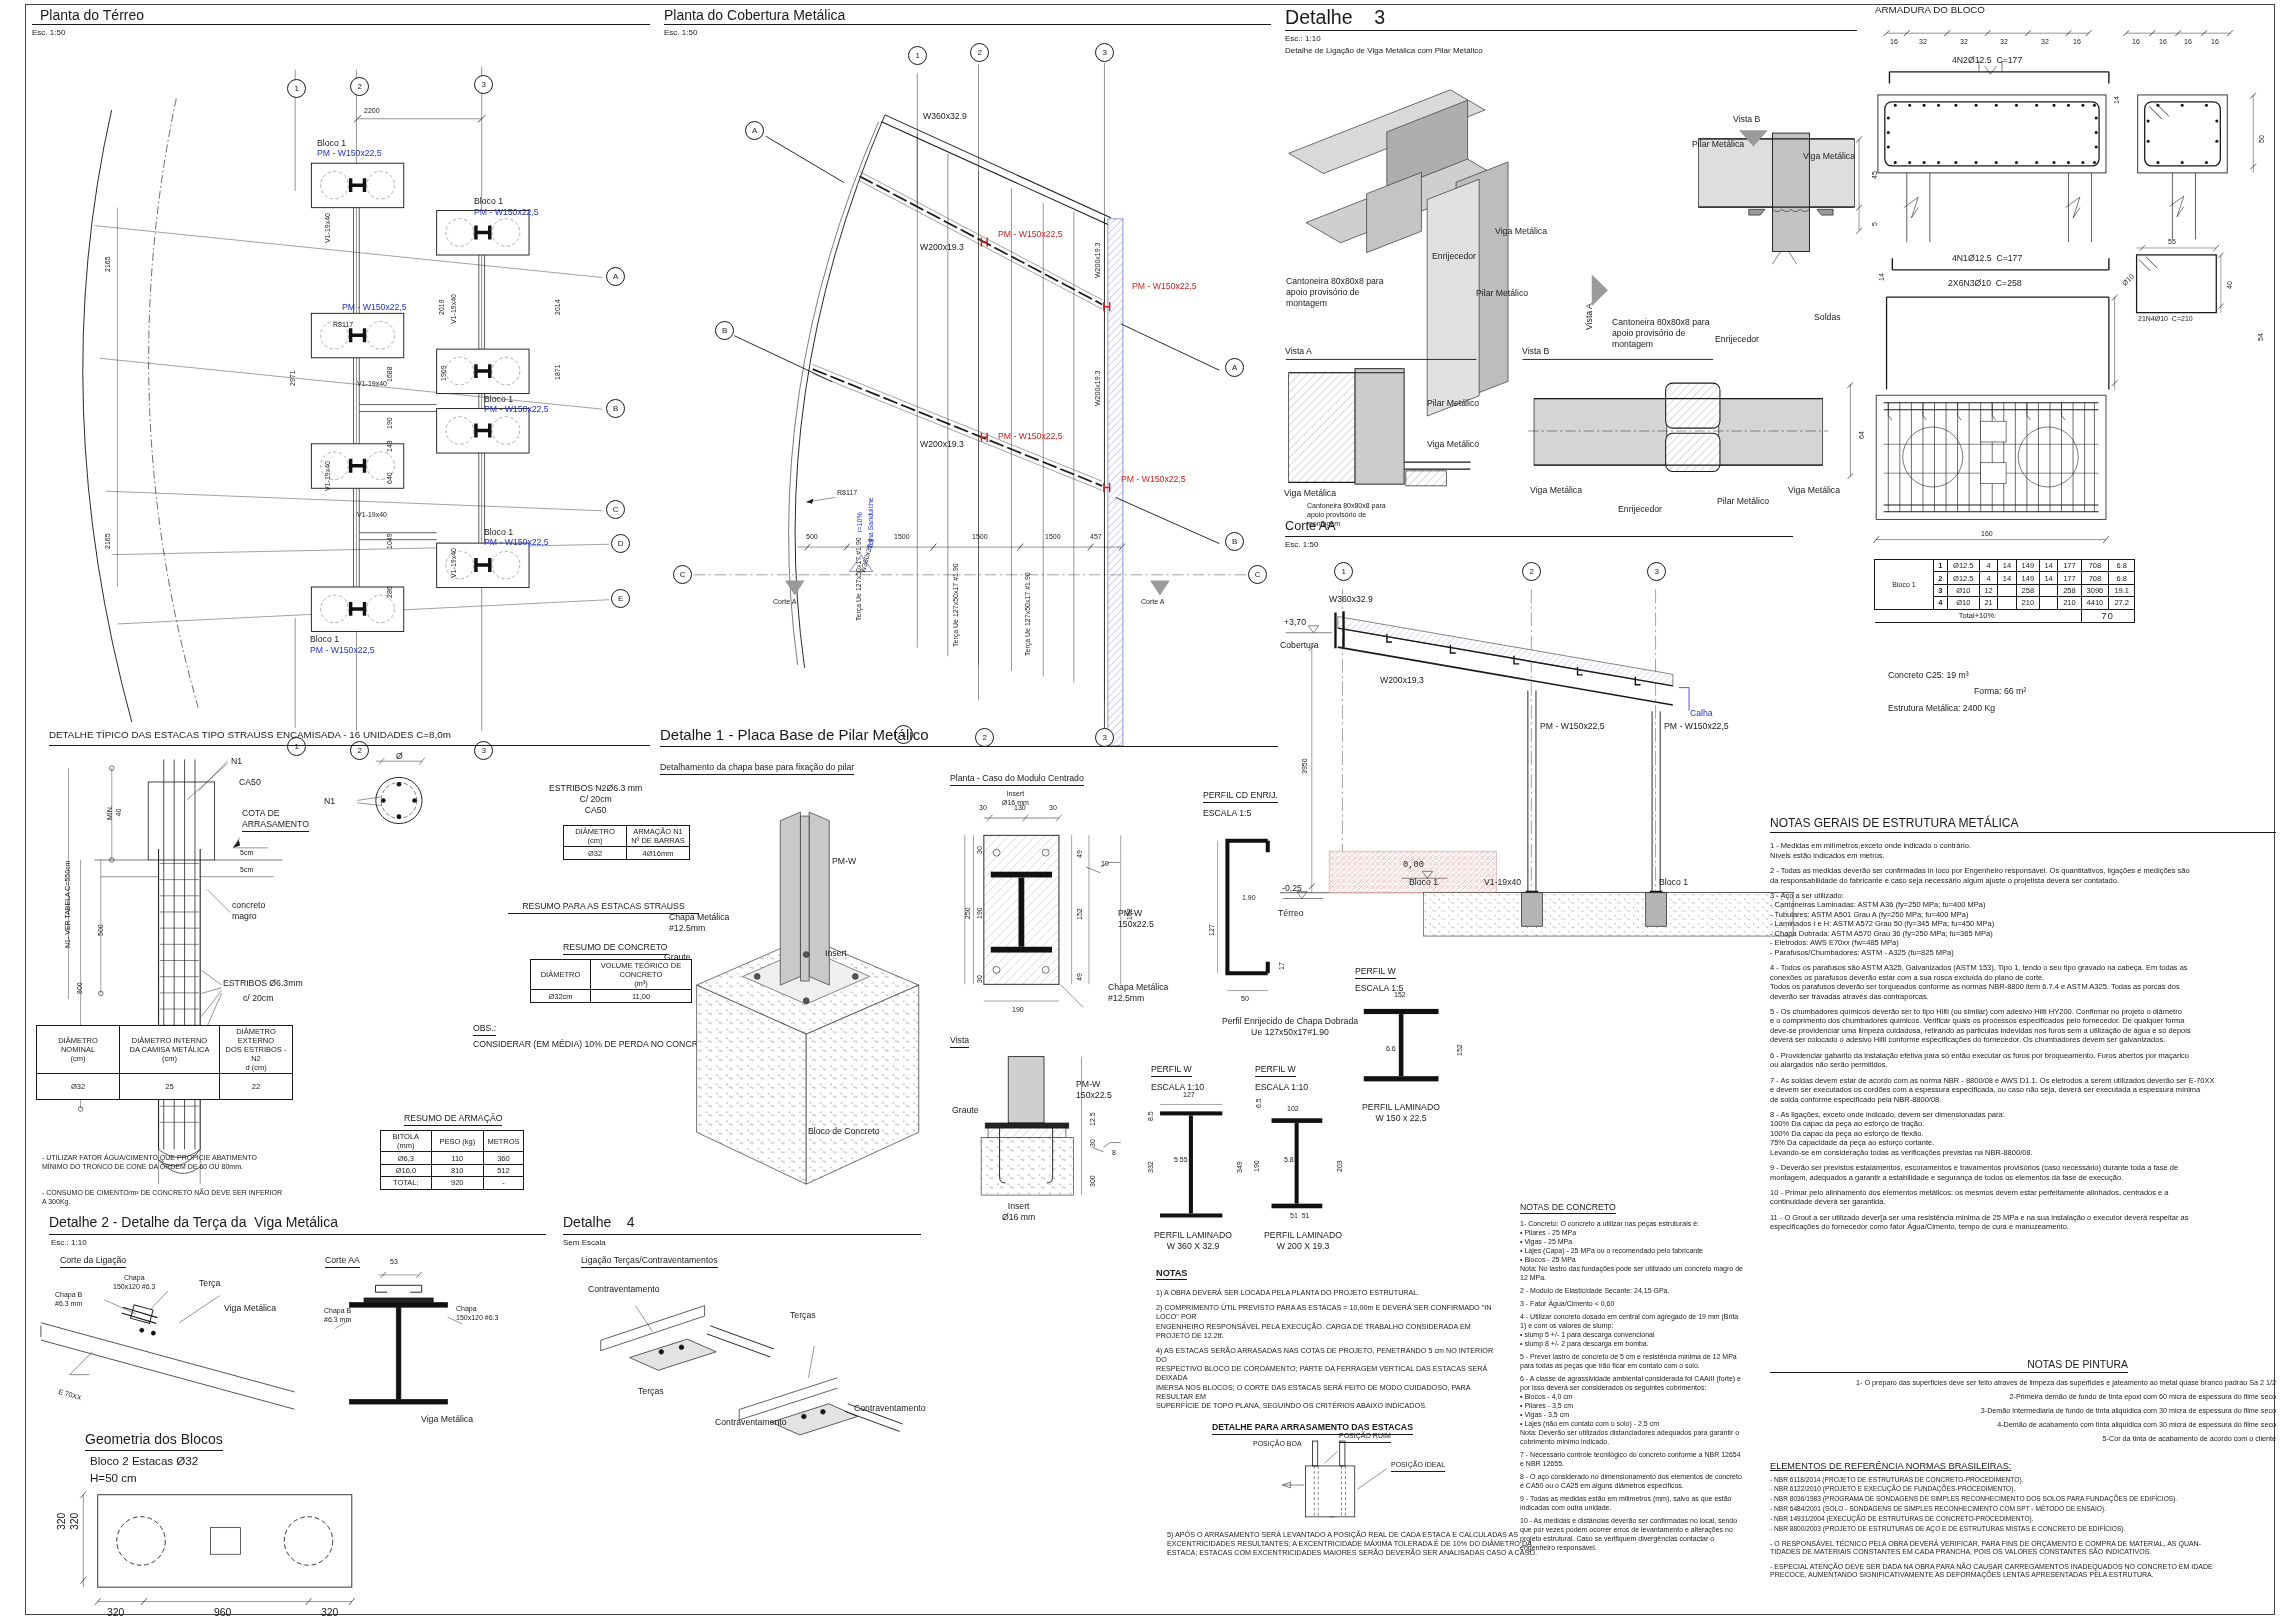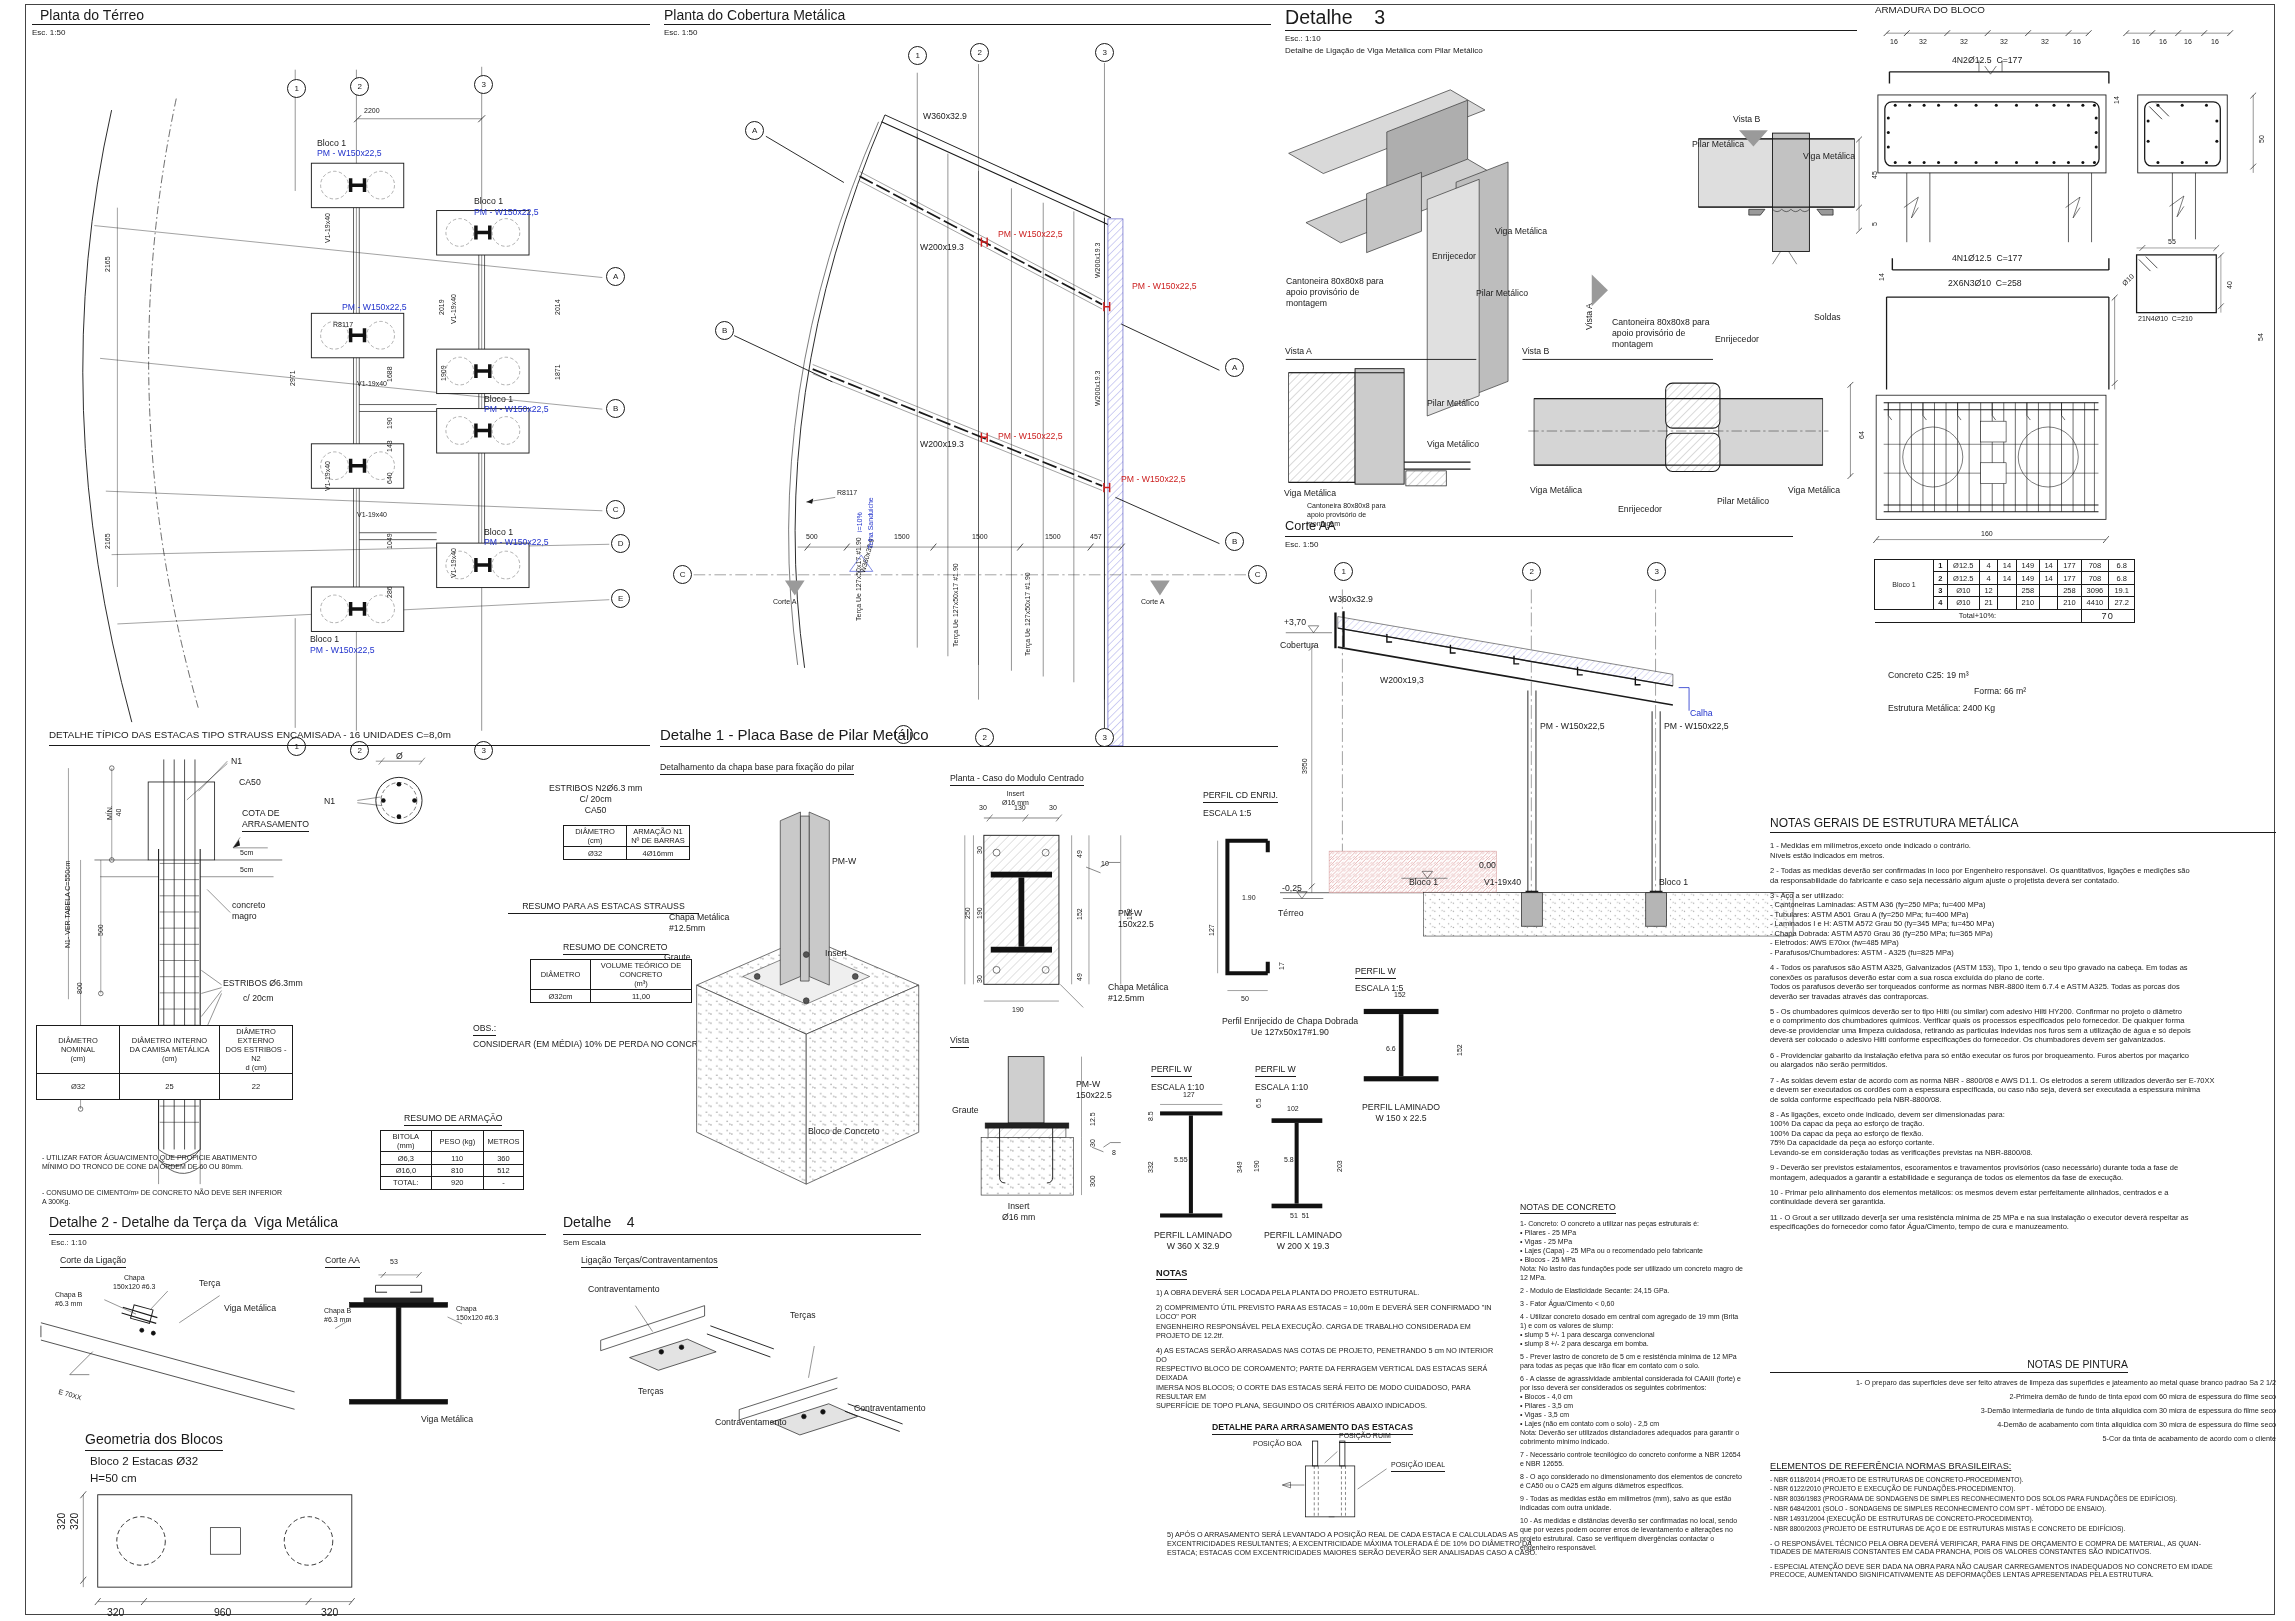--- a/index.html
+++ b/index.html
@@ -348,21 +348,21 @@
   <div class="bub" style="left:1522px;top:562px;">2</div>
   <div class="bub" style="left:1647px;top:562px;">3</div>
   <div class="t" style="left:1329px;top:594px;">W360x32.9</div>
   <div class="t" style="left:1284px;top:617px;">+3,70</div>
   <div class="t" style="left:1280px;top:640px;">Cobertura</div>
   <div class="t" style="left:1380px;top:675px;">W200x19,3</div>
   <div class="t b" style="left:1690px;top:708px;">Calha</div>
   <div class="t small r" style="left:1301px;top:774px;">3950</div>
   <div class="t" style="left:1540px;top:721px;">PM - W150x22,5</div>
   <div class="t" style="left:1664px;top:721px;">PM - W150x22,5</div>
-  <div class="t" style="left:1479px;top:860px;">0,00</div>
+  <div class="t" style="left:1403px;top:860px;font-family:Liberation Mono, monospace;">0,00</div>
   <div class="t" style="left:1282px;top:883px;">-0,25</div>
   <div class="t" style="left:1278px;top:908px;">Térreo</div>
   <div class="t" style="left:1409px;top:877px;">Bloco 1</div>
   <div class="t" style="left:1484px;top:877px;">V1-19x40</div>
   <div class="t" style="left:1659px;top:877px;">Bloco 1</div>
 
   <div class="t" style="left:1875px;top:3.5px;font-size:9.8px;">ARMADURA DO BLOCO</div>
   <svg style="left:1872px;top:17.3px;" width="416" height="537" viewBox="0 0 720 930">
     <g stroke="#1a1a1a" fill="none" stroke-width="1">
 

